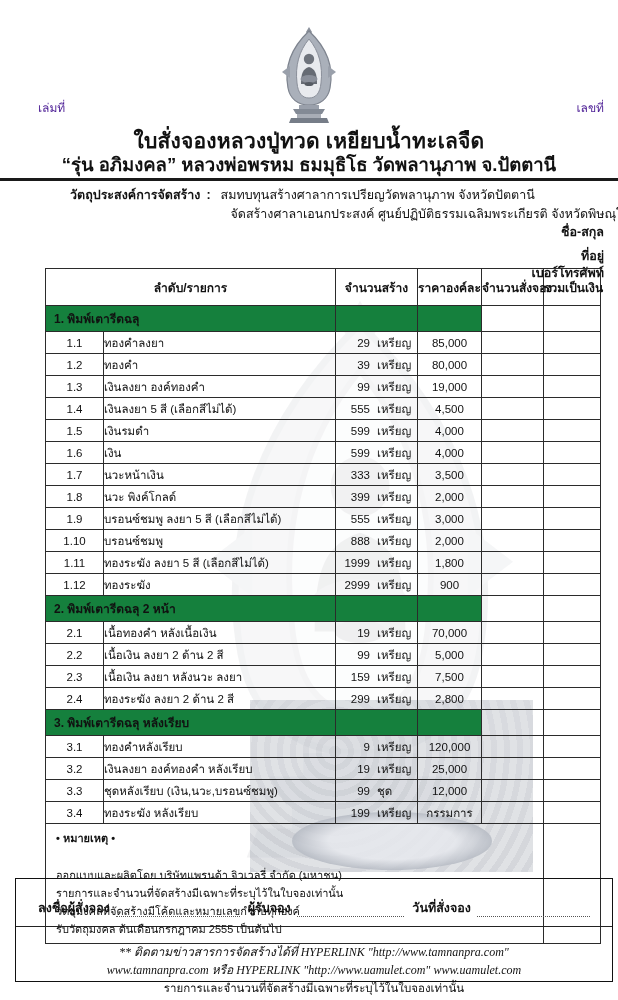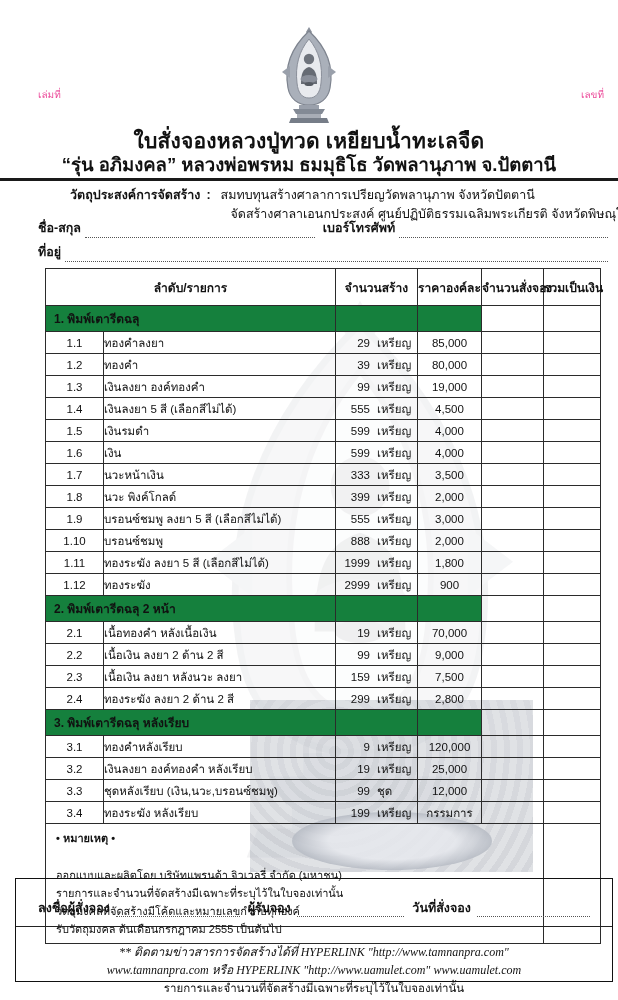--- a/index.html
+++ b/index.html
@@ -1,34 +1,34 @@
 <!DOCTYPE html>
 <html lang="th"><head>
 <meta charset="utf-8">
 <style>
   html,body{margin:0;padding:0;background:#ffffff;}
   .page{position:relative;width:618px;height:1000px;background:#fff;overflow:hidden;
         font-family:"Liberation Sans",sans-serif;color:#111;}
   
-  .corner-label{position:absolute;top:87px;font-size:10px;color:#ec4899;}
+  .corner-label{position:absolute;top:98px;font-size:12px;color:#4c1d95;}
   .corner-label.left{left:38px;}
   .corner-label.right{right:14px;}
   .amulet{position:absolute;left:279px;top:26px;width:60px;height:100px;}
   .title{position:absolute;top:124px;left:0;width:100%;text-align:center;
          font-size:21px;font-weight:bold;letter-spacing:.2px;}
   .subtitle{position:absolute;top:150px;left:0;width:100%;text-align:center;
             font-size:18.5px;font-weight:bold;}
   .rule{position:absolute;top:178px;left:0;width:618px;height:2.5px;background:#1a1a1a;}
   .purpose{position:absolute;top:186px;left:70px;display:flex;font-size:12.5px;line-height:19px;}
   .p-label{font-weight:bold;white-space:nowrap;}
   .p-colon{font-weight:bold;margin:0 10px 0 6px;}
   .p-lines div{white-space:nowrap;}
   .p-lines .indent{padding-left:10px;}
   .field-row{position:absolute;left:38px;right:10px;display:flex;align-items:flex-end;
-             font-size:12.5px;height:16px;}
+             font-size:12.5px;height:16px;flex-direction:column;}
   .f-label{font-weight:bold;white-space:nowrap;margin-right:4px;}
   .dotted{border-bottom:1.4px dotted #555;height:13px;}
   .grow{flex:1 1 auto;}
   
   .wm{position:absolute;left:190px;top:295px;width:340px;height:580px;opacity:.09;z-index:0;}
   .wm-blob{position:absolute;left:250px;top:700px;width:283px;height:172px;z-index:0;opacity:.52;
      background:
        repeating-radial-gradient(circle at 30% 30%, #9aa0ab 0 6px, #c4c8cf 6px 13px),
        linear-gradient(#b7bbc3,#aeb2bb);
      background-blend-mode:lighten;filter:blur(.6px);}
@@ -330,21 +330,21 @@
         </tr>
         <tr class="item-row">
           <td class="c-no">2.2</td>
           <td class="c-desc">เนื้อเงิน ลงยา 2 ด้าน 2 สี</td>
           <td class="c-qty">
             <div class="qwrap">
               <span class="qnum">99</span>
               <span class="qunit">เหรียญ</span>
             </div>
           </td>
-          <td class="c-price">9,000</td>
+          <td class="c-price">5,000</td>
           <td></td>
           <td></td>
         </tr>
         <tr class="item-row">
           <td class="c-no">2.3</td>
           <td class="c-desc">เนื้อเงิน ลงยา หลังนวะ ลงยา</td>
           <td class="c-qty">
             <div class="qwrap">
               <span class="qnum">159</span>
               <span class="qunit">เหรียญ</span>

